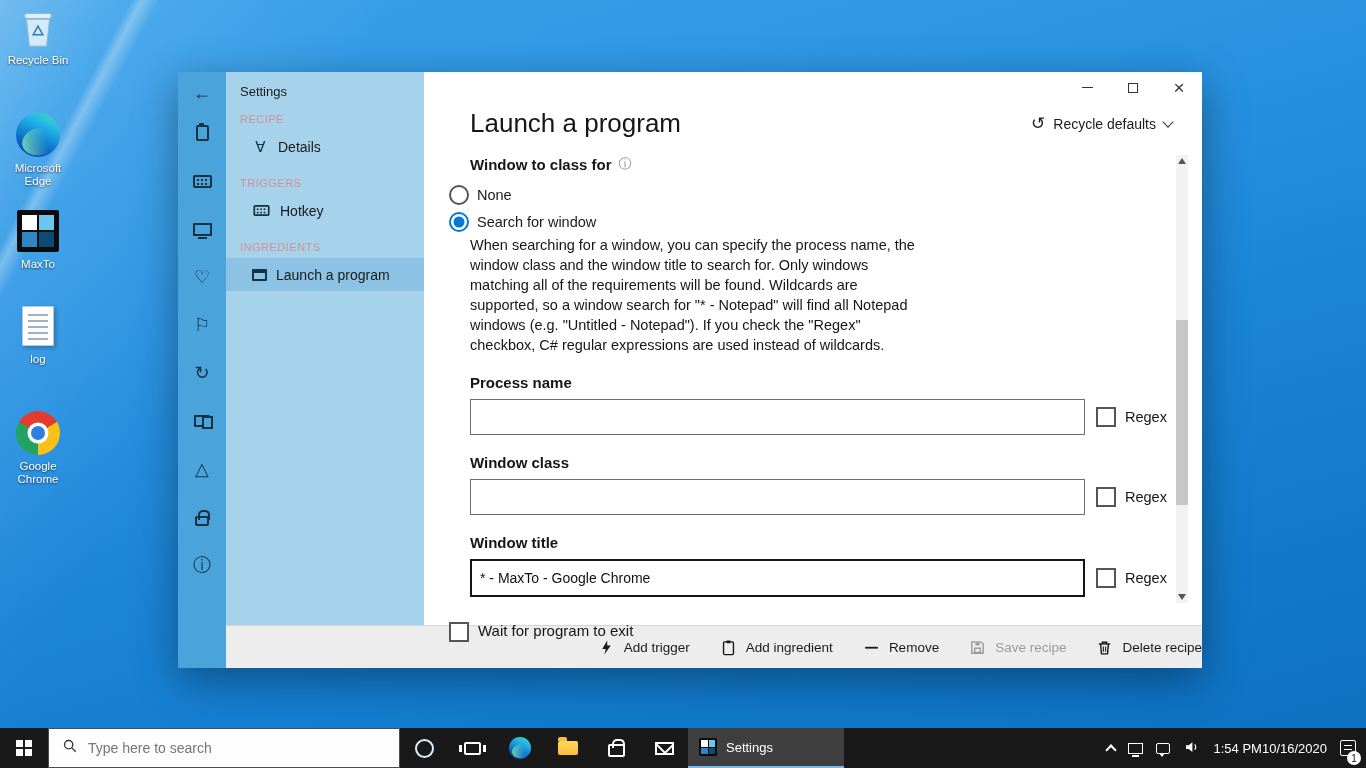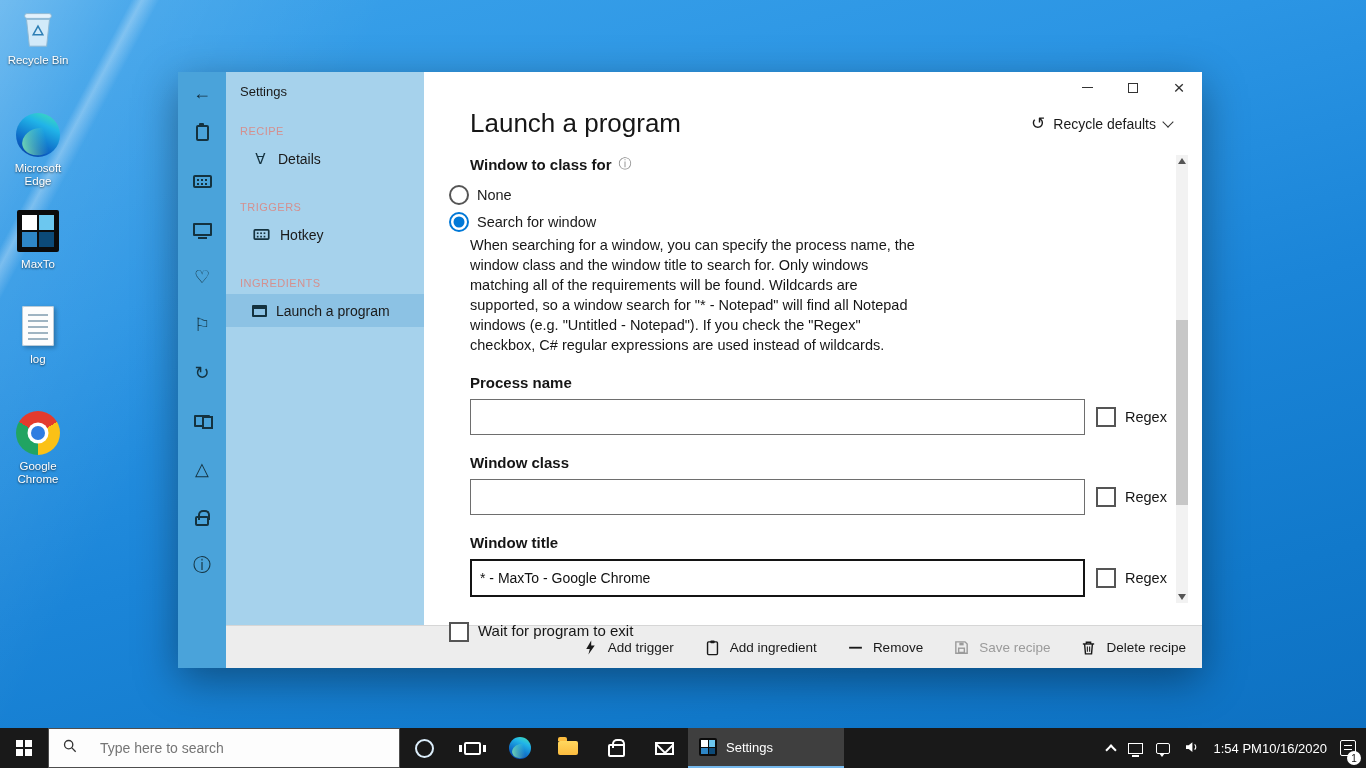--- a/index.html
+++ b/index.html
@@ -62,21 +62,21 @@
   .ico-dev { width:16px; height:12px; border:2px solid #14323f; border-radius:1px; position:relative; display:inline-block; }
   .ico-dev::after { content:''; position:absolute; right:-5px; bottom:-4px; width:7px; height:9px; border:2px solid #14323f; background:#4aa3da; }
   .ico-lock { width:14px; height:10px; border:2px solid #14323f; border-radius:2px; position:relative; display:inline-block; margin-top:7px; }
   .ico-lock::before { content:''; position:absolute; top:-8px; left:1px; width:8px; height:8px; border:2px solid #14323f; border-bottom:none; border-radius:5px 5px 0 0; }
 
   .win-right { flex:1; display:flex; flex-direction:column; min-width:0; }
   .win-body { flex:1; display:flex; min-height:0; }
 
   .panel { width:198px; background:#a6d2ec; flex:none; padding-top:12px; }
   .panel-title { font-size:13px; color:#1a1a1a; padding-left:14px; }
-  .sec-header { font-size:11px; letter-spacing:.5px; color:#d4908f; padding-left:14px; margin-top:26px; }
+  .sec-header { font-size:11px; letter-spacing:.5px; color:#d4908f; padding-left:14px; margin-top:14px; }
   .p-item { display:flex; align-items:center; gap:9px; height:33px; padding-left:26px; font-size:14px; color:#1a1a1a; margin-top:5px; }
   .p-item.selected { background:#8cc2e4; }
   .p-item .glyph { font-size:15px; color:#14323f; width:17px; text-align:center; }
   .ico-winmini { width:15px; height:12px; border:2px solid #14323f; border-radius:1px; position:relative; display:inline-block; flex:none; }
   .ico-winmini::before { content:''; position:absolute; top:-1px; left:-1px; right:-1px; height:3px; background:#14323f; }
   .ico-kbd.mini { transform:scale(.85); flex:none; }
 
   .main { flex:1; background:#fff; position:relative; min-width:0; }
   .caption { position:absolute; top:0; right:0; display:flex; z-index:5; }
   .cap { width:46px; height:31px; background:none; border:none; display:flex; align-items:center; justify-content:center; color:#333; }
@@ -112,32 +112,32 @@
   .cb-label { font-size:14.5px; color:#161616; margin-left:9px; }
 
   .exit-row { display:flex; align-items:flex-start; gap:9px; margin:25px 0 0 -21px; font-size:15px; color:#161616; }
 
   .scrollbar { position:absolute; right:14px; top:83px; width:12px; height:448px; background:#f2f2f2; }
   .sb-arrow { position:absolute; left:2px; width:0; height:0; border-left:4px solid transparent; border-right:4px solid transparent; }
   .sb-up { top:3px; border-bottom:6px solid #555; }
   .sb-down { bottom:3px; border-top:6px solid #555; }
   .sb-thumb { position:absolute; top:165px; left:0; width:12px; height:185px; background:#c7c7c7; }
 
-  .cmdbar { height:43px; flex:none; background:#ededed; border-top:1px solid #d6d6d6; display:flex; align-items:center; justify-content:flex-end; gap:30px; padding-right:16px; }
+  .cmdbar { height:43px; flex:none; background:#ededed; border-top:1px solid #d6d6d6; display:flex; align-items:center; justify-content:flex-end; gap:30px; }
   .cmd { display:flex; align-items:center; gap:9px; font-size:13.5px; color:#1a1a1a; background:none; border:none; font-family:"Liberation Sans", sans-serif; }
   .cmd.disabled { color:#9b9b9b; }
   .cmd svg { display:block; }
 
   
   .taskbar { position:absolute; left:0; bottom:0; width:1366px; height:40px; background:#191919; display:flex; align-items:stretch; z-index:10; }
   .tb-btn { width:48px; flex:none; display:flex; align-items:center; justify-content:center; background:none; border:none; }
   .win-logo { display:grid; grid-template-columns:7px 7px; grid-template-rows:7px 7px; gap:2px; }
   .win-logo span { background:#fff; }
   .tb-search { width:352px; flex:none; background:#fdfdfd; border:1px solid #4e4e4e; display:flex; align-items:center; gap:10px; padding:0 13px; }
-  .tb-search input { border:none; outline:none; background:transparent; font-size:14px; color:#222; flex:1; font-family:"Liberation Sans", sans-serif;margin-left:12px; }
+  .tb-search input { border:none; outline:none; background:transparent; font-size:14px; color:#222; flex:1; font-family:"Liberation Sans", sans-serif; }
   .cortana { width:19px; height:19px; border:2.5px solid #dceefb; border-radius:50%; }
   .tview { width:17px; height:13px; border:2px solid #fff; border-radius:2px; position:relative; }
   .tview::before, .tview::after { content:''; position:absolute; top:1px; width:3px; height:7px; background:#fff; }
   .tview::before { left:-7px; } .tview::after { right:-7px; }
   .folder { width:20px; height:14px; background:linear-gradient(#ffd75e,#fcbc3f); border-radius:2px; position:relative; }
   .folder::before { content:''; position:absolute; top:-4px; left:0; width:9px; height:4px; background:#fcbc3f; border-radius:2px 2px 0 0; }
   .bag { width:17px; height:13px; border:2px solid #fff; border-radius:2px; position:relative; margin-top:4px; }
   .bag::before { content:''; position:absolute; top:-7px; left:2px; width:9px; height:7px; border:2px solid #fff; border-bottom:none; border-radius:5px 5px 0 0; }
   .envelope { width:19px; height:13px; border:2px solid #fff; position:relative; overflow:hidden; }
   .envelope::before { content:''; position:absolute; top:-9px; left:0px; width:12px; height:12px; border:2px solid #fff; transform:rotate(45deg); }

